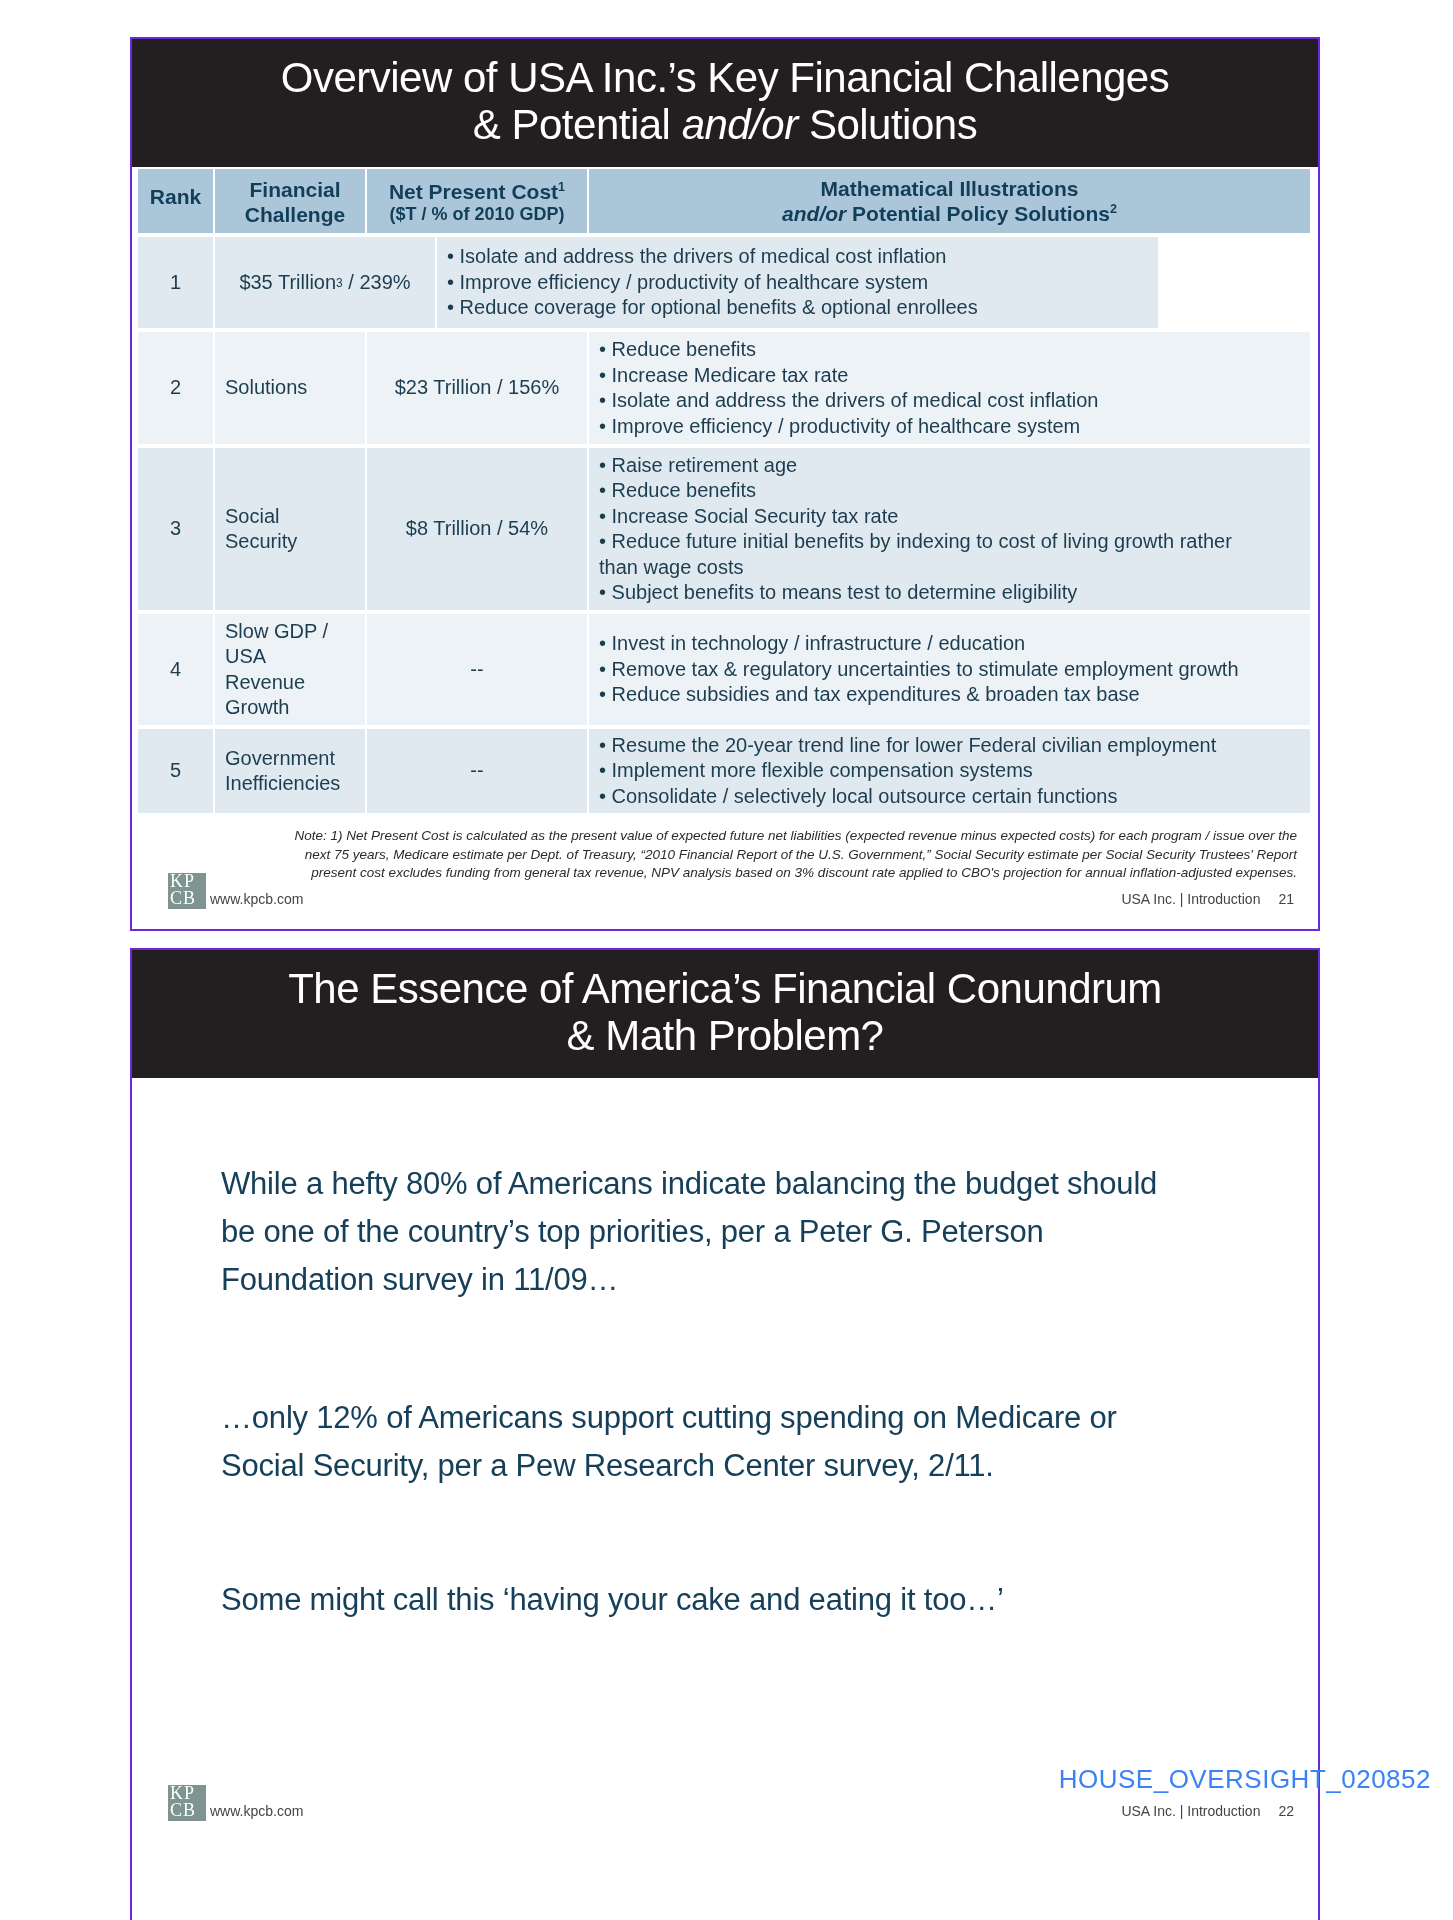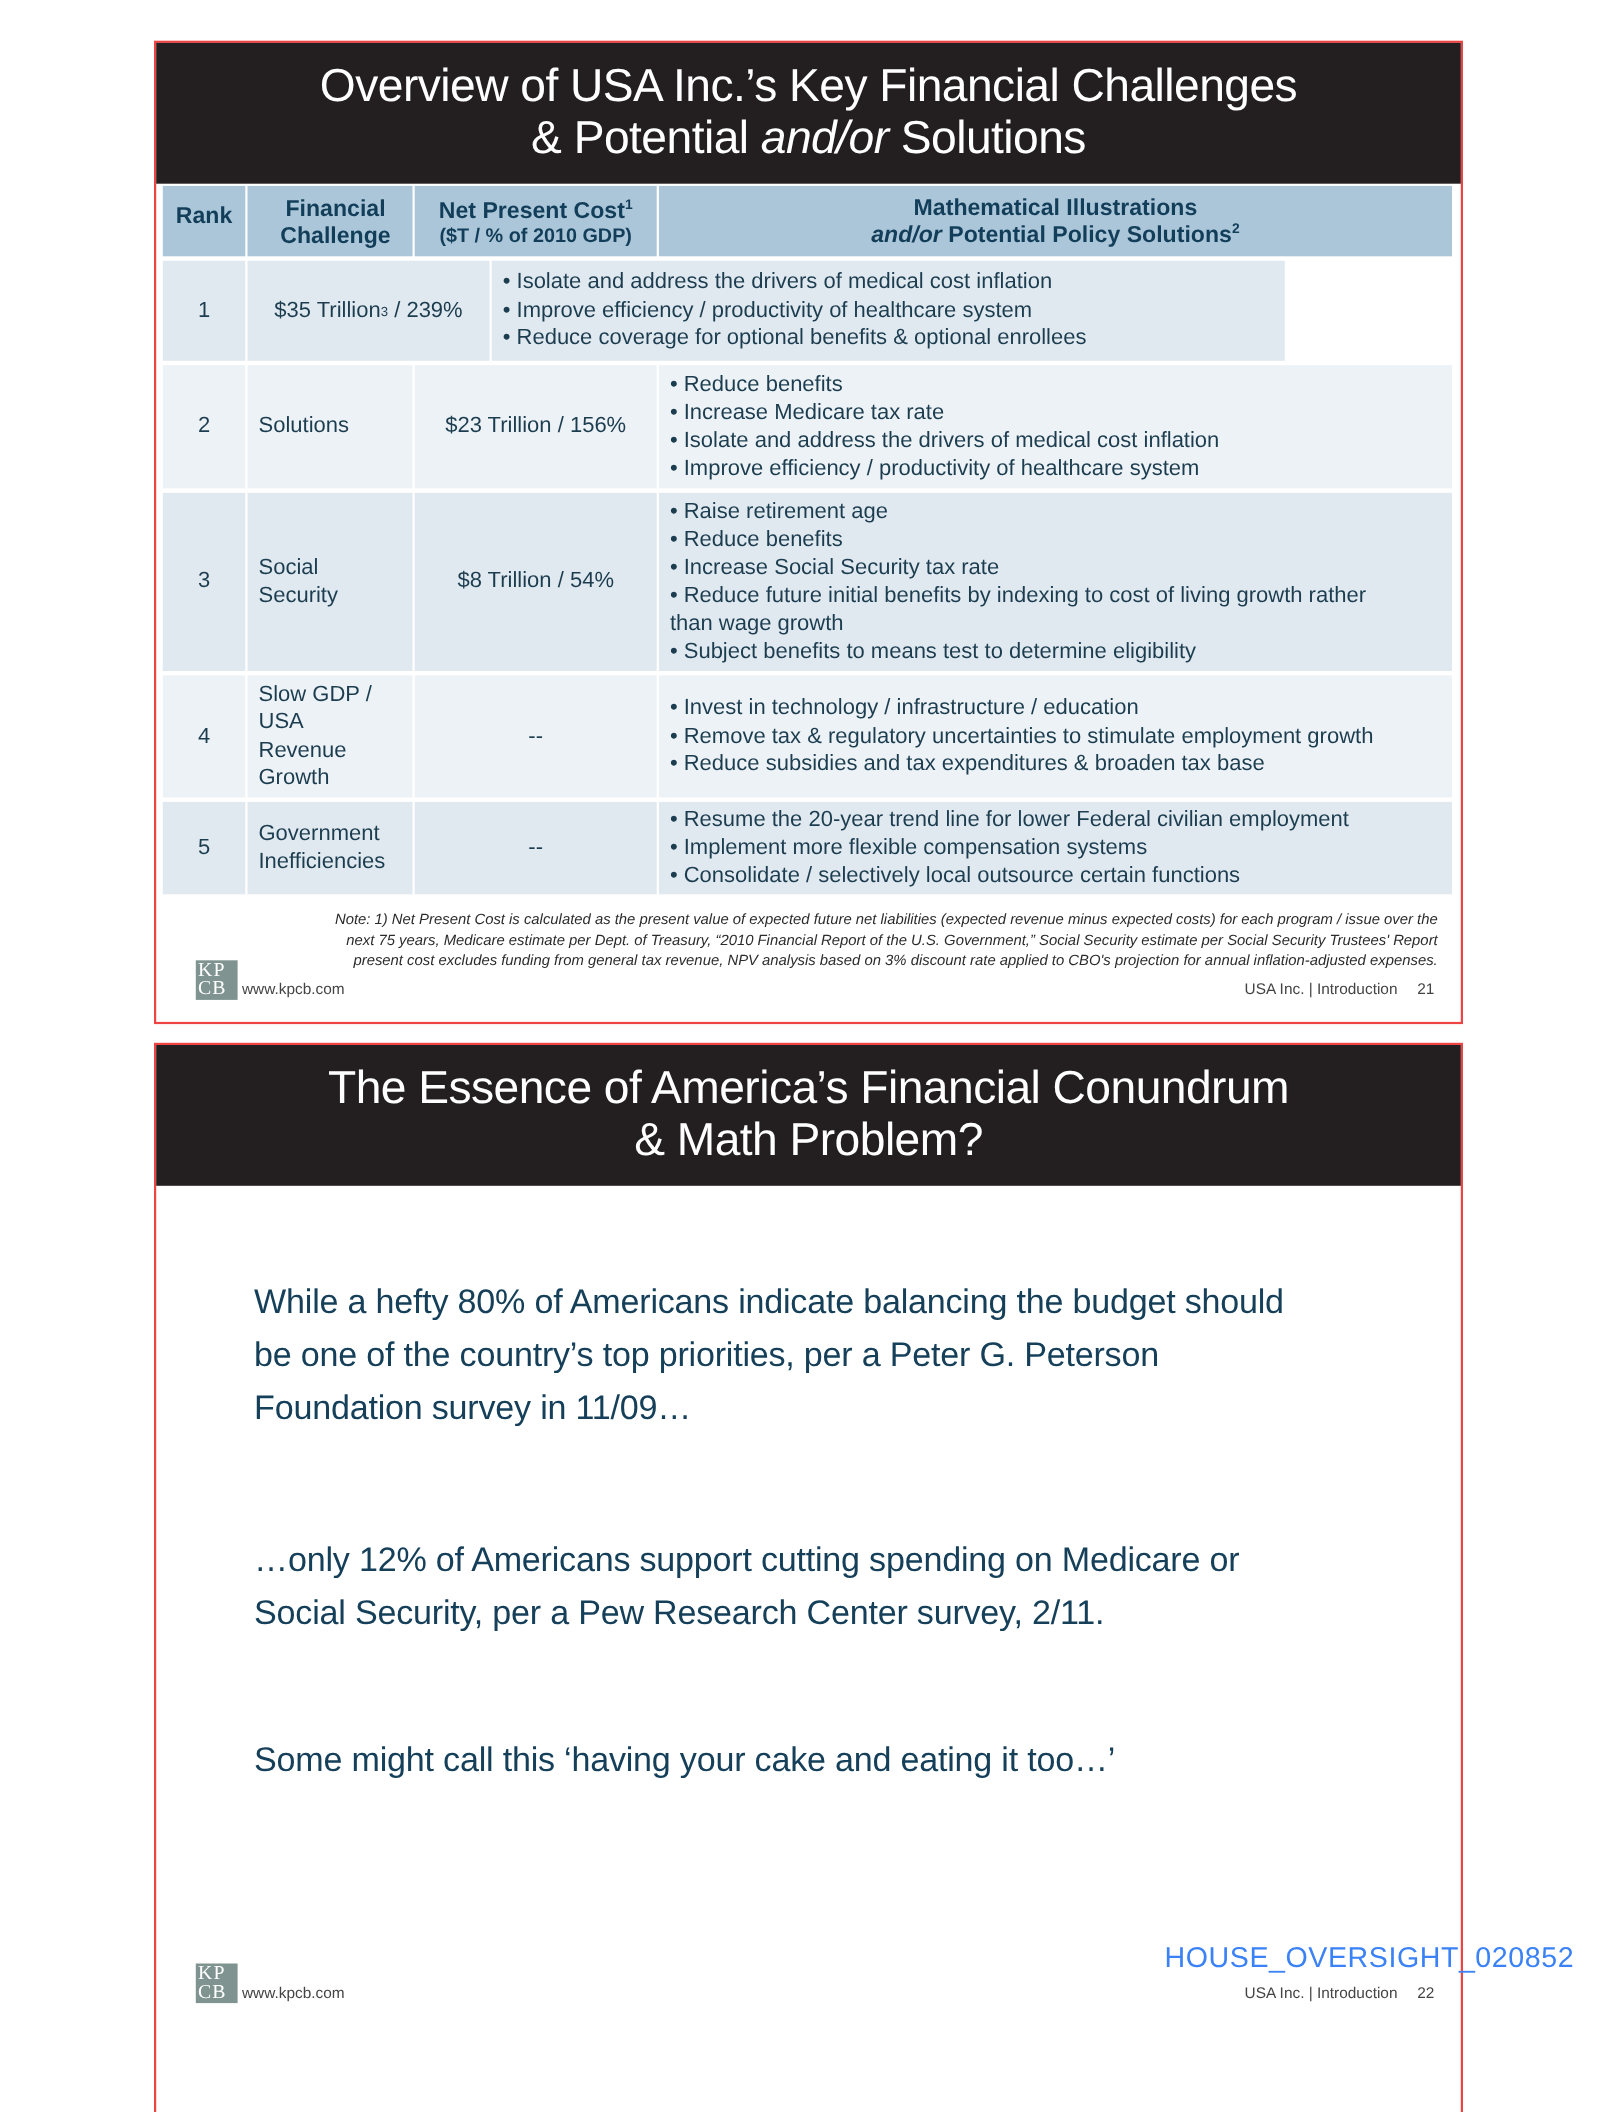--- a/index.html
+++ b/index.html
@@ -1,19 +1,19 @@
 <!DOCTYPE html>
 <html><head>
 <meta charset="utf-8">
 <style>
   html, body { margin: 0; padding: 0; background: #ffffff; }
   body { width: 1453px; height: 1920px; position: relative; overflow: hidden;
          font-family: "Liberation Sans", sans-serif; color: #1c3d4f; }
 
-  .slide { position: absolute; left: 140px; width: 1190px; border: 2px solid #ef4444;
+  .slide { position: absolute; left: 130px; width: 1190px; border: 2px solid #6d28d9;
            background: #ffffff; box-sizing: border-box; }
   #slide1 { top: 37px; height: 894px; }
   #slide2 { top: 948px; height: 1108px; }
 
   .slide-header { position: absolute; left: 0; top: 0; right: 0; height: 128px;
                   background: #231f20; color: #ffffff; text-align: center;
                   font-size: 42px; line-height: 47px; padding-top: 15px; box-sizing: border-box;
                   letter-spacing: -0.5px; }
   .slide-header .l { display: block; }
   .slide-header i { font-style: italic; }
@@ -142,21 +142,21 @@
           </div>
           <div class="cell c-npc">
             <span>$8 Trillion / 54%</span>
           </div>
           <div class="cell c-sol">
             <ul>
               <li>Raise retirement age</li>
               <li>Reduce benefits</li>
               <li>Increase Social Security tax rate</li>
               <li>Reduce future initial benefits by indexing to cost of living growth rather</li>
-              <li class="cont">than wage growth</li>
+              <li class="cont">than wage costs</li>
               <li>Subject benefits to means test to determine eligibility</li>
             </ul>
           </div>
         </div>
         <div class="row drow even" style="height: 111px;">
           <div class="cell c-rank">4</div>
           <div class="cell c-chal chal-lines">
             <div>
               <span>Slow GDP /</span>
               <span>USA</span>

